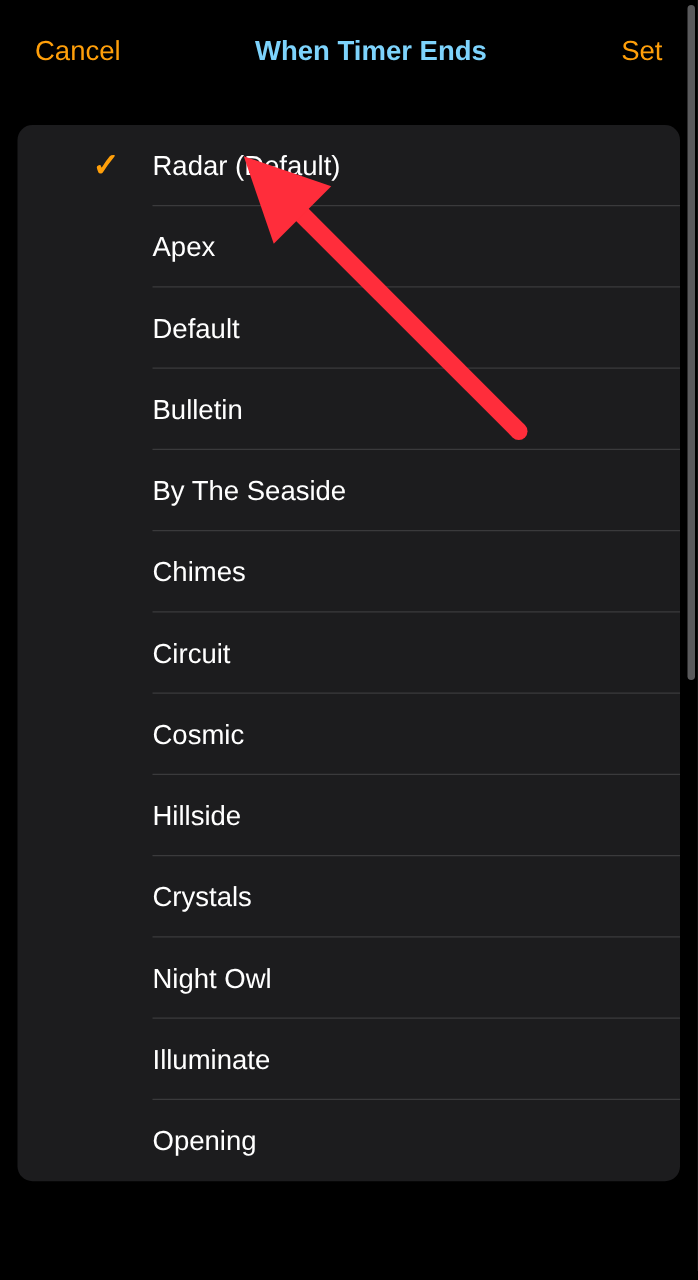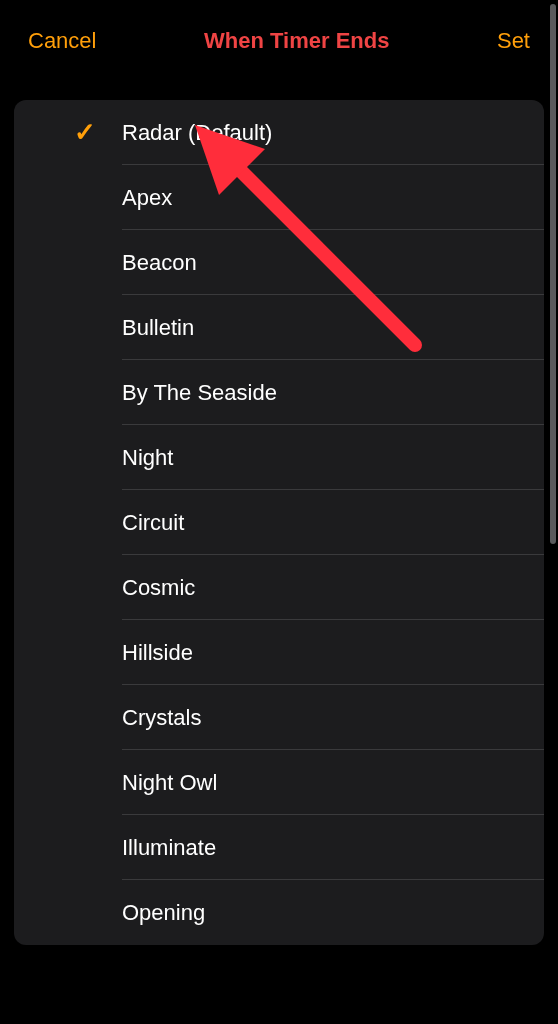--- a/index.html
+++ b/index.html
@@ -22,21 +22,21 @@
       justify-content: space-between;
       padding: 28px 28px 18px 28px;
     }
     .header-btn {
       color: #ff9f0a;
       font-size: 22px;
       font-weight: 400;
       cursor: pointer;
     }
     .header-title {
-      color: #ef4444;
+      color: #7dd3fc;
       font-size: 22px;
       font-weight: 600;
     }
     .list-container {
       margin: 28px 14px 0 14px;
       background: #1c1c1e;
       border-radius: 12px;
       padding: 0 0 0 0;
     }
     .list-item {
@@ -104,30 +104,30 @@
 
 <div class="list-container">
   <div class="list-item">
     <span class="check-icon">✓</span>
     <span class="list-item-label">Radar (Default)</span>
   </div>
   <div class="list-item">
     <span class="list-item-label">Apex</span>
   </div>
   <div class="list-item">
-    <span class="list-item-label">Beacon</span>
+    <span class="list-item-label">Default</span>
   </div>
   <div class="list-item">
     <span class="list-item-label">Bulletin</span>
   </div>
   <div class="list-item">
     <span class="list-item-label">By The Seaside</span>
   </div>
   <div class="list-item">
-    <span class="list-item-label">Night</span>
+    <span class="list-item-label">Chimes</span>
   </div>
   <div class="list-item">
     <span class="list-item-label">Circuit</span>
   </div>
   <div class="list-item">
     <span class="list-item-label">Cosmic</span>
   </div>
   <div class="list-item">
     <span class="list-item-label">Hillside</span>
   </div>

